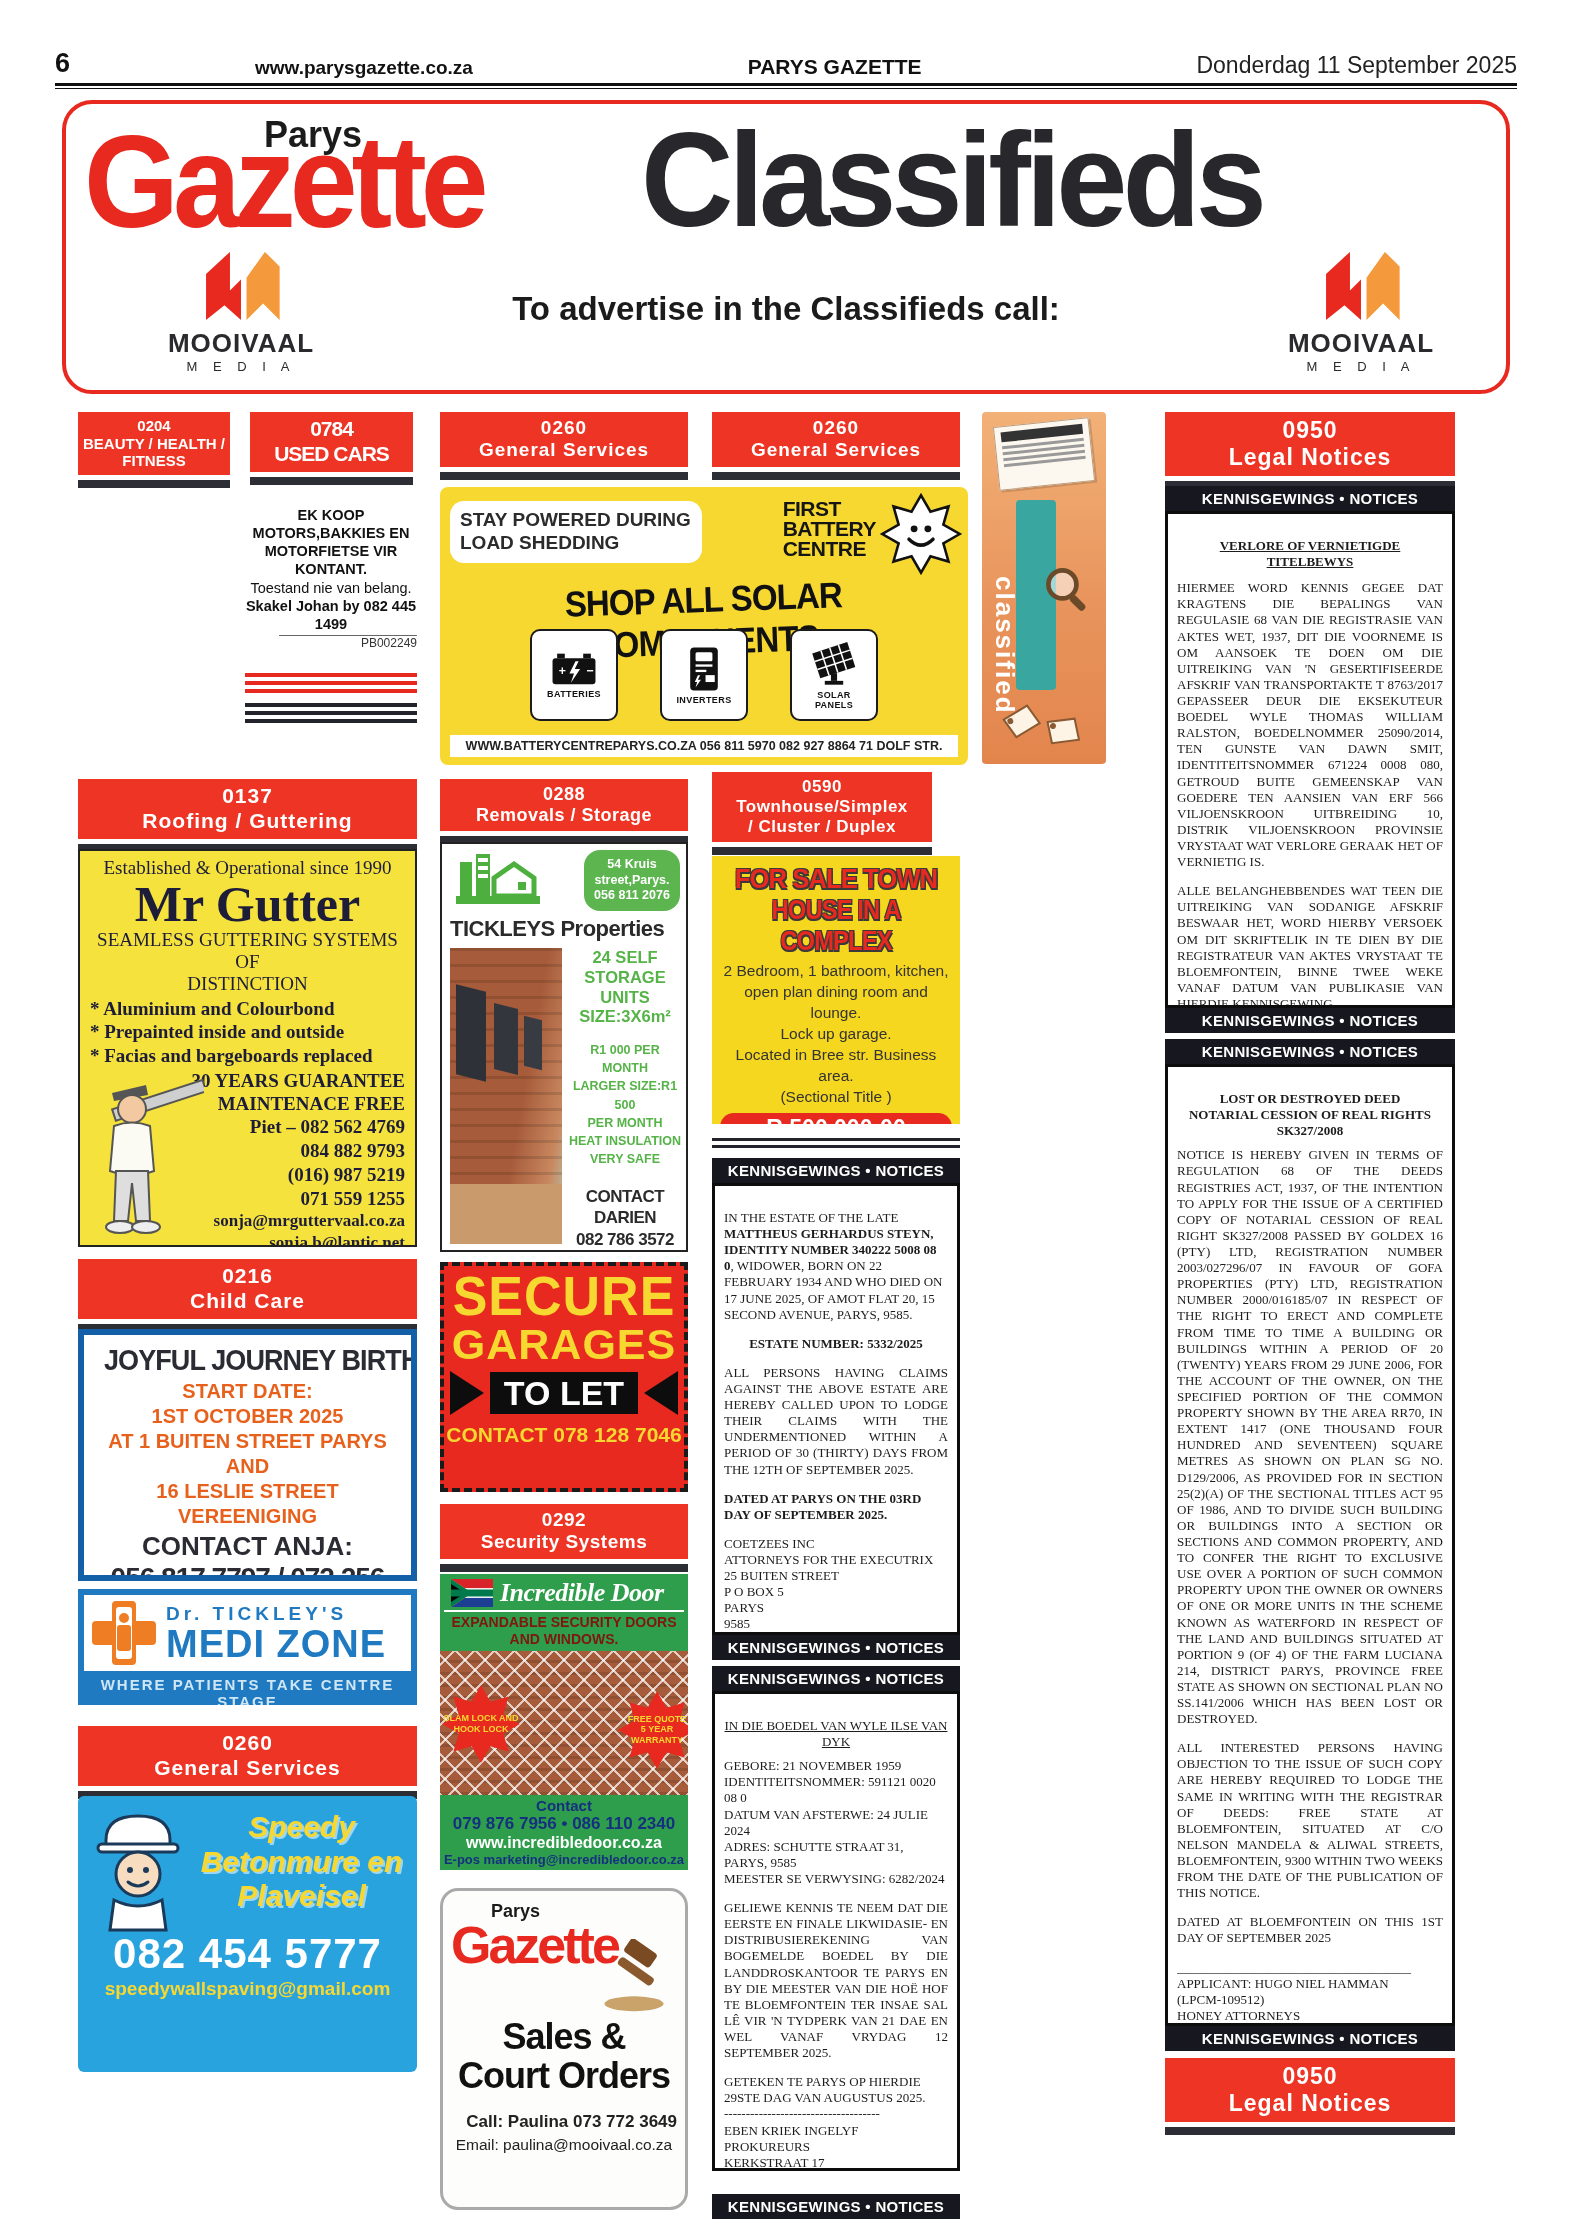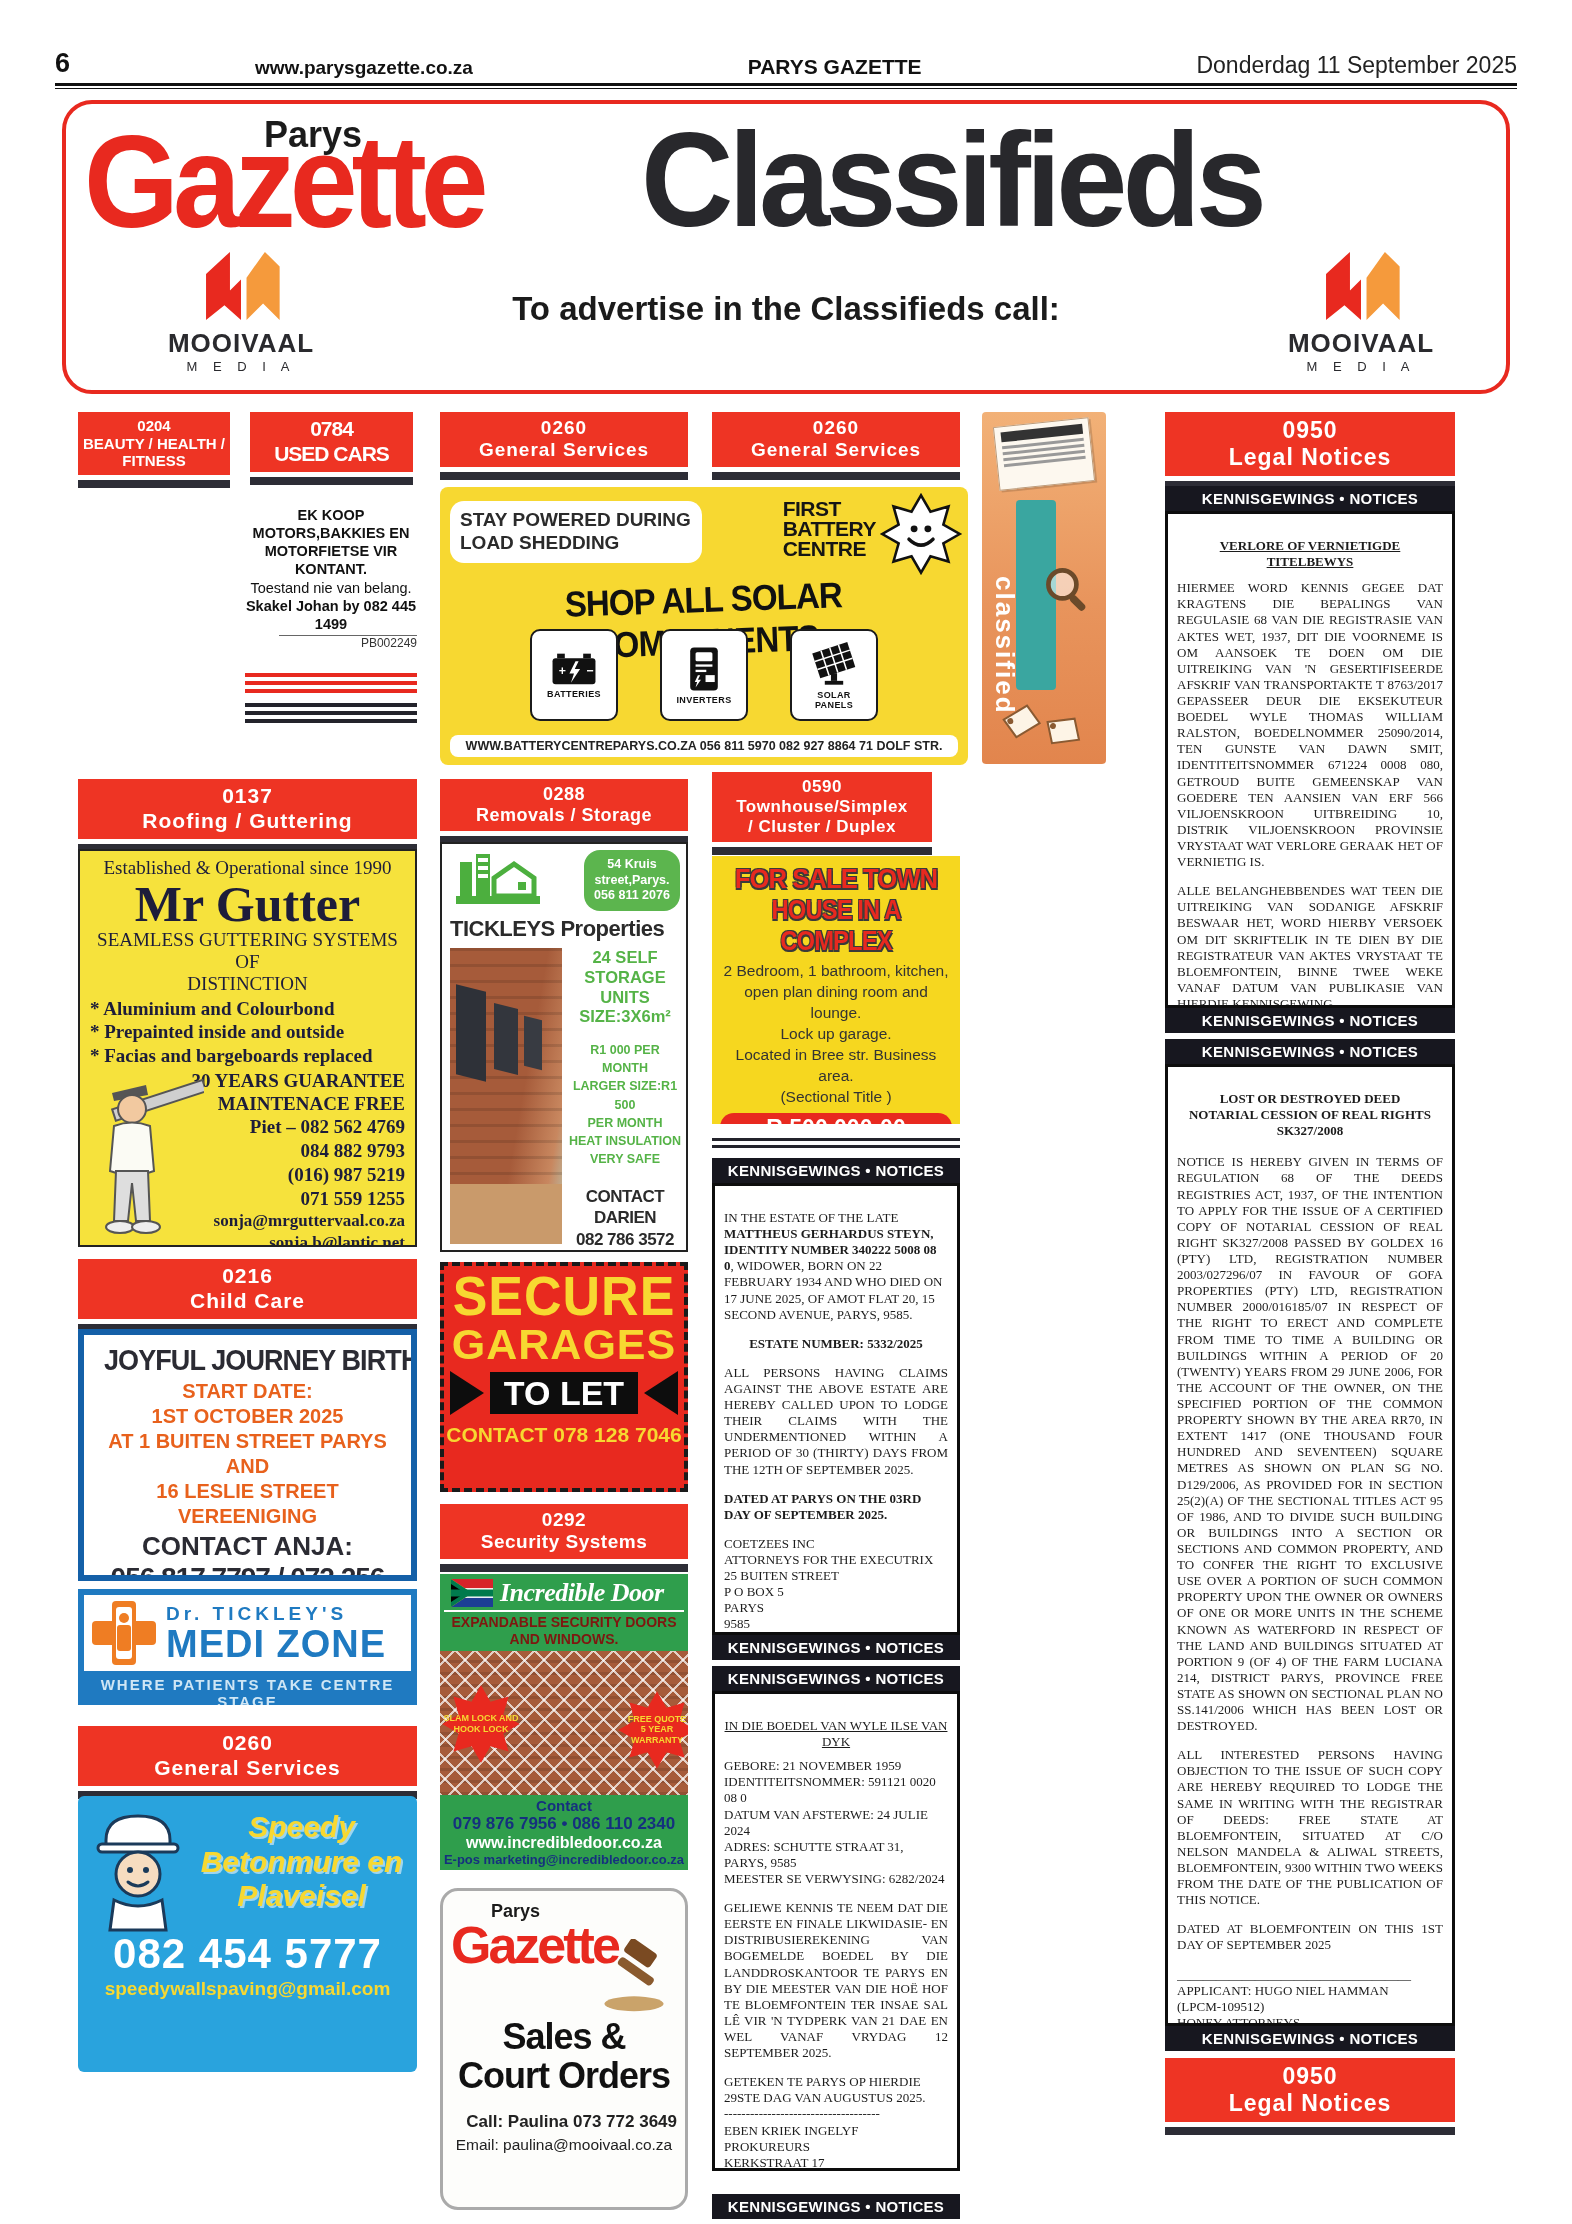--- a/index.html
+++ b/index.html
@@ -169,21 +169,21 @@
             <rect x="6" y="8" width="48" height="34" fill="#111"></rect>
             <path d="M6 19 h48 M6 30 h48 M18 8 v34 M30 8 v34 M42 8 v34" stroke="#fff" stroke-width="2"></path>
           </g>
           <rect x="26" y="42" width="8" height="10" fill="#111"></rect>
           <rect x="18" y="52" width="24" height="5" fill="#111"></rect>
         </svg>
         <div class="lbl pre">SOLAR
 PANELS</div>
       </div>
     </div>
-    <div class="abs" style="left:10px;right:10px;bottom:8px;background:#fff;border-radius:8px;text-align:center;font-size:12.5px;font-weight:bold;color:#222;padding:4px 2px">WWW.BATTERYCENTREPARYS.CO.ZA   056 811 5970   082 927 8864   71 DOLF STR.</div>
+    <div class="abs" style="left:10px;right:10px;bottom:8px;background:#fff;border-radius:0;text-align:center;font-size:12.5px;font-weight:bold;color:#222;padding:4px 2px">WWW.BATTERYCENTREPARYS.CO.ZA   056 811 5970   082 927 8864   71 DOLF STR.</div>
   </div>
 
   <div class="abs" style="left:982px;top:412px;width:124px;height:352px;background:linear-gradient(180deg,#f2b177,#e8945c 55%,#e2854d);border-radius:4px;overflow:hidden">
     <div class="abs" style="left:14px;top:10px;width:96px;height:64px;background:#fdf8ef;border:1px solid #b97;transform:rotate(-6deg);box-shadow:2px 2px 0 rgba(0,0,0,.15)">
       <div style="height:10px;background:#333;margin:5px 6px 4px"></div>
       <div style="height:3px;background:#999;margin:3px 6px"></div>
       <div style="height:3px;background:#999;margin:3px 6px"></div>
       <div style="height:3px;background:#999;margin:3px 6px"></div>
       <div style="height:3px;background:#999;margin:3px 6px"></div>
     </div>
@@ -213,21 +213,21 @@
     <div>HIERMEE WORD KENNIS GEGEE DAT KRAGTENS DIE BEPALINGS VAN REGULASIE 68 VAN DIE REGISTRASIE VAN AKTES WET, 1937, DIT DIE VOORNEME IS OM AANSOEK TE DOEN OM DIE UITREIKING VAN 'N GESERTIFISEERDE AFSKRIF VAN TRANSPORTAKTE T 8763/2017 GEPASSEER DEUR DIE EKSEKUTEUR BOEDEL WYLE THOMAS WILLIAM RALSTON, BOEDELNOMMER 25090/2014, TEN GUNSTE VAN DAWN SMIT, IDENTITEITSNOMMER 671224 0008 080, GETROUD BUITE GEMEENSKAP VAN GOEDERE TEN AANSIEN VAN ERF 566 VILJOENSKROON UITBREIDING 10, DISTRIK VILJOENSKROON PROVINSIE VRYSTAAT WAT VERLORE GERAAK HET OF VERNIETIG IS.</div>
     <div class="gap"></div>
     <div class="pre">ALLE BELANGHEBBENDES WAT TEEN DIE UITREIKING VAN SODANIGE AFSKRIF BESWAAR HET, WORD HIERBY VERSOEK OM DIT SKRIFTELIK IN TE DIEN BY DIE REGISTRATEUR VAN AKTES VRYSTAAT TE BLOEMFONTEIN, BINNE TWEE WEKE VANAF DATUM VAN PUBLIKASIE VAN HIERDIE KENNISGEWING.
 GEDATEER TE VILJOENSKROON OP HEDE DIE 4DE DAG VAN SEPTEMBER 2025</div>
 
   </div>
   <div class="abs kbar" style="left:1165px;top:1008px;width:290px">KENNISGEWINGS • NOTICES</div>
 
   <div class="abs kbar" style="left:1165px;top:1039px;width:290px">KENNISGEWINGS • NOTICES</div>
   <div class="abs nbox" style="left:1165px;top:1064px;width:290px;height:962px">
-    <div class="ttl pre" style="margin-bottom:15px">LOST OR DESTROYED DEED
+    <div class="ttl pre" style="margin-bottom:8px">LOST OR DESTROYED DEED
 NOTARIAL CESSION OF REAL RIGHTS
 SK327/2008</div>
     <div>NOTICE IS HEREBY GIVEN IN TERMS OF REGULATION 68 OF THE DEEDS REGISTRIES ACT, 1937, OF THE INTENTION TO APPLY FOR THE ISSUE OF A CERTIFIED COPY OF NOTARIAL CESSION OF REAL RIGHT SK327/2008 PASSED BY GOLDEX 16 (PTY) LTD, REGISTRATION NUMBER 2003/027296/07 IN FAVOUR OF GOFA PROPERTIES (PTY) LTD, REGISTRATION NUMBER 2000/016185/07 IN RESPECT OF THE RIGHT TO ERECT AND COMPLETE FROM TIME TO TIME A BUILDING OR BUILDINGS WITHIN A PERIOD OF 20 (TWENTY) YEARS FROM 29 JUNE 2006, FOR THE ACCOUNT OF THE OWNER, ON THE SPECIFIED PORTION OF THE COMMON PROPERTY SHOWN BY THE AREA RR70, IN EXTENT 1417 (ONE THOUSAND FOUR HUNDRED AND SEVENTEEN) SQUARE METRES AS SHOWN ON PLAN SG NO. D129/2006, AS PROVIDED FOR IN SECTION 25(2)(A) OF THE SECTIONAL TITLES ACT 95 OF 1986, AND TO DIVIDE SUCH BUILDING OR BUILDINGS INTO A SECTION OR SECTIONS AND COMMON PROPERTY, AND TO CONFER THE RIGHT TO EXCLUSIVE USE OVER A PORTION OF SUCH COMMON PROPERTY UPON THE OWNER OR OWNERS OF ONE OR MORE UNITS IN THE SCHEME KNOWN AS WATERFORD IN RESPECT OF THE LAND AND BUILDINGS SITUATED AT PORTION 9 (OF 4) OF THE FARM LUCIANA 214, DISTRICT PARYS, PROVINCE FREE STATE AS SHOWN ON SECTIONAL PLAN NO SS.141/2006 WHICH HAS BEEN LOST OR DESTROYED.</div>
     <div class="gap"></div>
     <div>ALL INTERESTED PERSONS HAVING OBJECTION TO THE ISSUE OF SUCH COPY ARE HEREBY REQUIRED TO LODGE THE SAME IN WRITING WITH THE REGISTRAR OF DEEDS: FREE STATE AT BLOEMFONTEIN, SITUATED AT C/O NELSON MANDELA &amp; ALIWAL STREETS, BLOEMFONTEIN, 9300 WITHIN TWO WEEKS FROM THE DATE OF THE PUBLICATION OF THIS NOTICE.</div>
     <div class="gap"></div>
     <div class="pre">DATED AT BLOEMFONTEIN ON THIS 1ST DAY OF SEPTEMBER 2025</div>
     <div class="gap"></div>
     <div style="overflow:hidden;white-space:nowrap">____________________________________</div>
     <div class="pre" style="text-align:left">APPLICANT: HUGO NIEL HAMMAN

